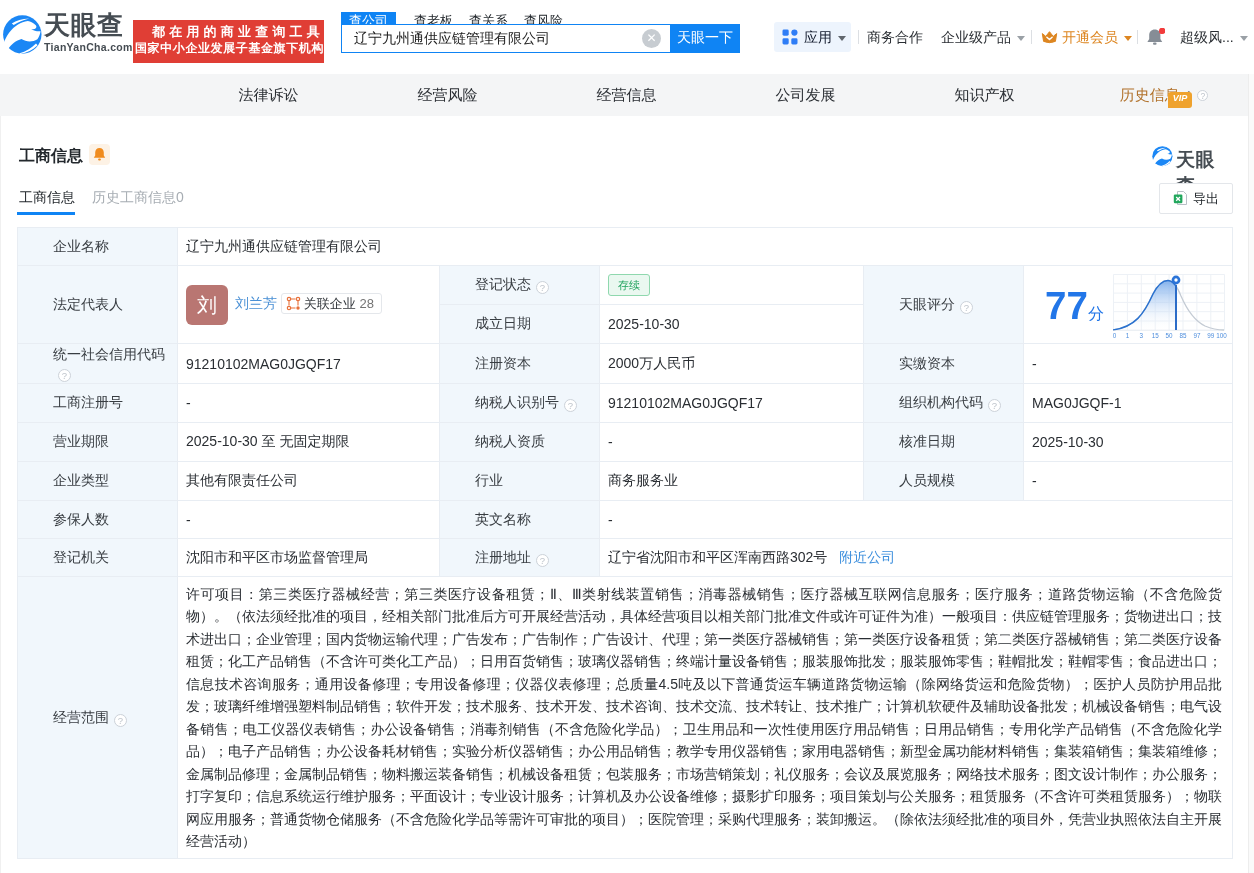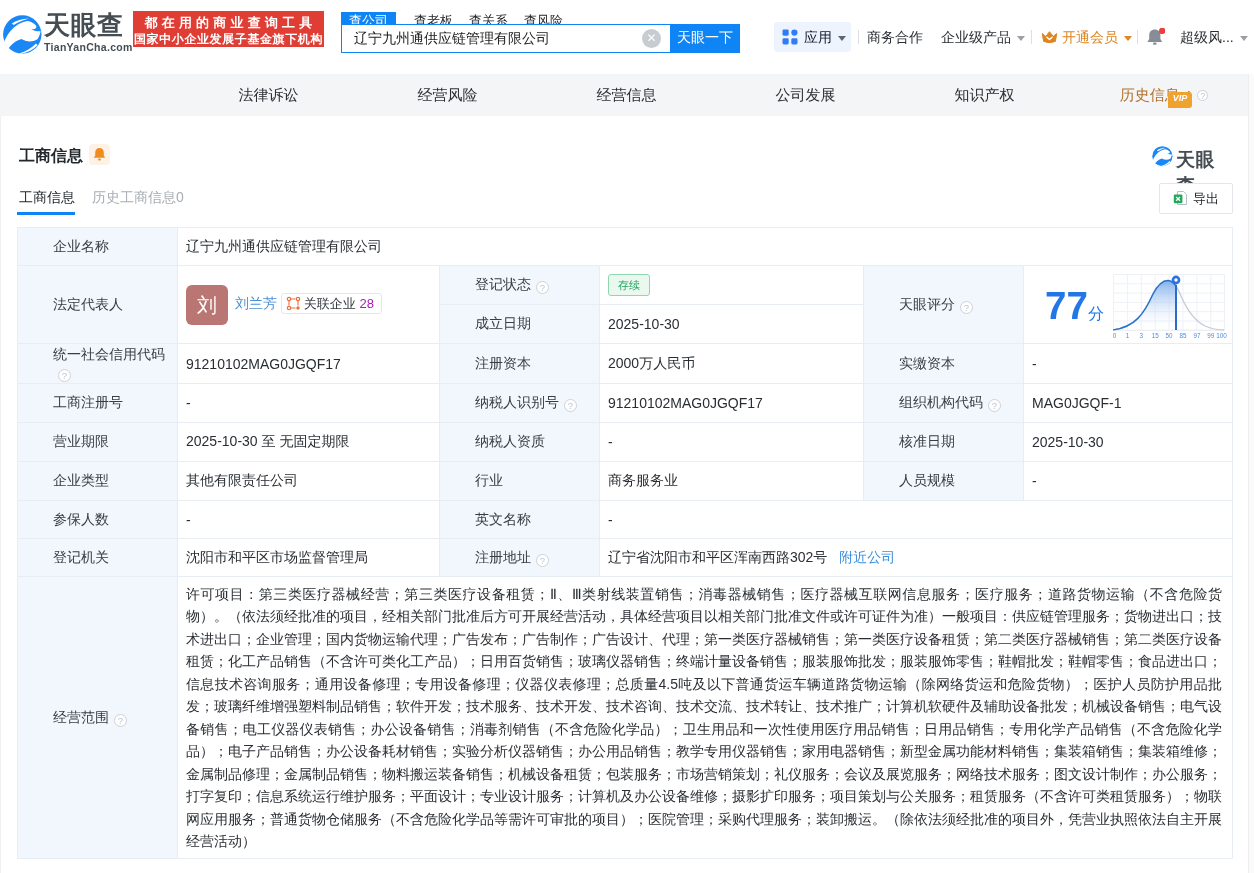--- a/index.html
+++ b/index.html
@@ -5,22 +5,22 @@
 <style>
 * { margin:0; padding:0; box-sizing:border-box; }
 html,body { width:1254px; height:873px; }
 body { position:relative; overflow:hidden; background:#fff;
   font-family:"Liberation Sans", sans-serif; color:#333; }
 .abs { position:absolute; }
 
 
 #hdr { position:absolute; top:0; left:0; width:1254px; height:74px; background:#fff; }
 .logo-txt { font-weight:bold; color:#454c52; }
-#redbadge { position:absolute; left:133px; top:11px; width:191px; height:36px;
-  background:#e03e35; color:#fff; text-align:center; }
+#redbadge { position:absolute; left:133px; top:20px; width:191px; height:43px;
+  background:#e03e35; color:#fff; text-align:right; }
 #redbadge .l1 { font-size:13px; font-weight:bold; letter-spacing:4.2px; padding-left:4px; line-height:15px; margin-top:4px; }
 #redbadge .l2 { font-size:12px; font-weight:bold; letter-spacing:0.6px; line-height:15px; margin-top:2px; }
 
 #stabs { position:absolute; left:341px; top:12px; width:399px; height:17px; border-bottom:2px solid #0f84f4; }
 #stabs .st { position:absolute; top:0; height:17px; line-height:17px; font-size:13px; color:#23282d; }
 #stabs .st.act { background:#0f84f4; color:#fff; text-align:center; }
 #sinput { line-height:27px; position:absolute; left:341px; top:24px; width:329px; height:29px; background:#fff;
   border:1px solid #0f84f4; border-right:none; font-size:14px; color:#222; padding-left:12px; }
 #sclear { position:absolute; left:642px; top:29px; width:19px; height:19px; border-radius:50%;
   background:#c7ccd1; color:#fff; font-size:12px; text-align:center; line-height:19px; }
@@ -55,21 +55,21 @@
 #tbl td.lb { background:#f1f7fc; color:#383d42;padding-left:35px; }
 .qi { display:inline-block; width:13px; height:13px; border:1px solid #ccd2d9; border-radius:50%;
   color:#bdc3ca; font-size:9.5px; line-height:12px; text-align:center; vertical-align:-2px; margin-left:5px; background:#fff;}
 .grn { display:inline-block; padding:0 9px; height:22px; line-height:21px; background:#eaf8f0;
   border:1px solid #8fd8ae; border-radius:3px; color:#23a35f; font-size:11px; }
 .avatar { display:inline-block; width:42px; height:40px; background:#b97672; border-radius:6px;
   color:#fff; font-size:20px; text-align:center; line-height:40px; vertical-align:middle; }
 .blue-lnk { color:#4a90d5; }
 .rel { display:inline-block; height:21px; line-height:19px; border:1px solid #e4e7eb; border-radius:3px;
   padding:0 7px 0 4px; font-size:13px; color:#34383d; background:#fff; }
-.rel b { color:#a21caf; font-weight:normal; }
+.rel b { color:#737373; font-weight:normal; }
 #tbl td#scope { line-height:22.5px; color:#2a2e33; padding:0 10px 0 8px; text-align:justify; }
 #scrollbar { position:absolute; right:0; top:74px; width:6px; height:799px; background:#fafafa; border-left:1px solid #ededed;}
 </style>
 </head>
 <body>
 <div id="hdr">
   <svg class="abs" style="left:3px;top:15px" width="39" height="40" viewBox="0 0 39 40">
     <circle cx="19.3" cy="19.5" r="19.2" fill="#1b87f5"></circle>
     <path d="M8.8 8.6 C 13.2 5.4 19 3.6 26.3 3.4 C 20.4 5.1 15.1 7.1 10.7 10 Z" fill="#fff"></path>
     <path d="M0.6 28.6 C 3.3 20.4 8.3 13.8 15 9.6 C 18 7.7 21.3 6.4 24.8 6.0 C 27.6 6.5 30.8 8.0 32.8 10.2 C 33.6 11.2 33.6 12.4 32.8 13.2 C 31.6 14.4 29.8 14.6 27.9 13.9 C 31.1 15.9 34.4 16.6 37.6 16.2 C 37.1 19.3 36 22 34.4 24.2 C 29.3 27.2 23.5 27.1 18.5 23.9 C 13 25.3 8.3 29.1 4.9 34.1 C 3 32.3 1.6 30.5 0.6 28.6 Z" fill="#fff"></path>

